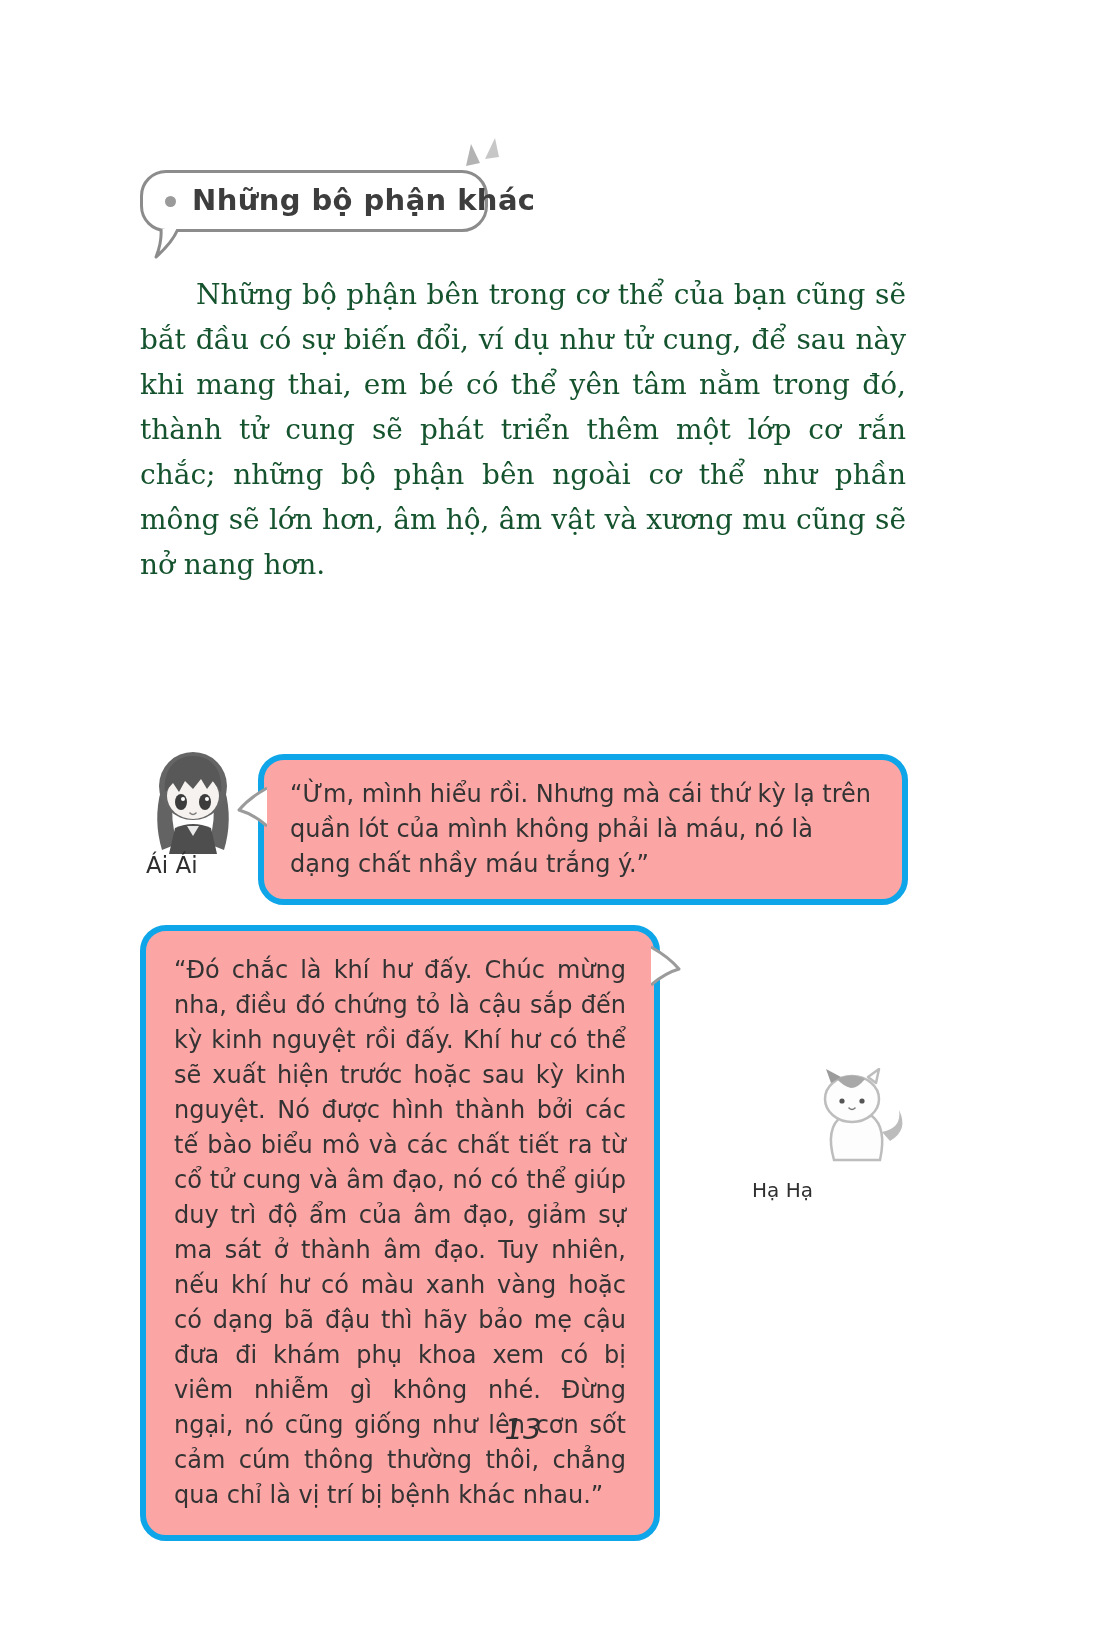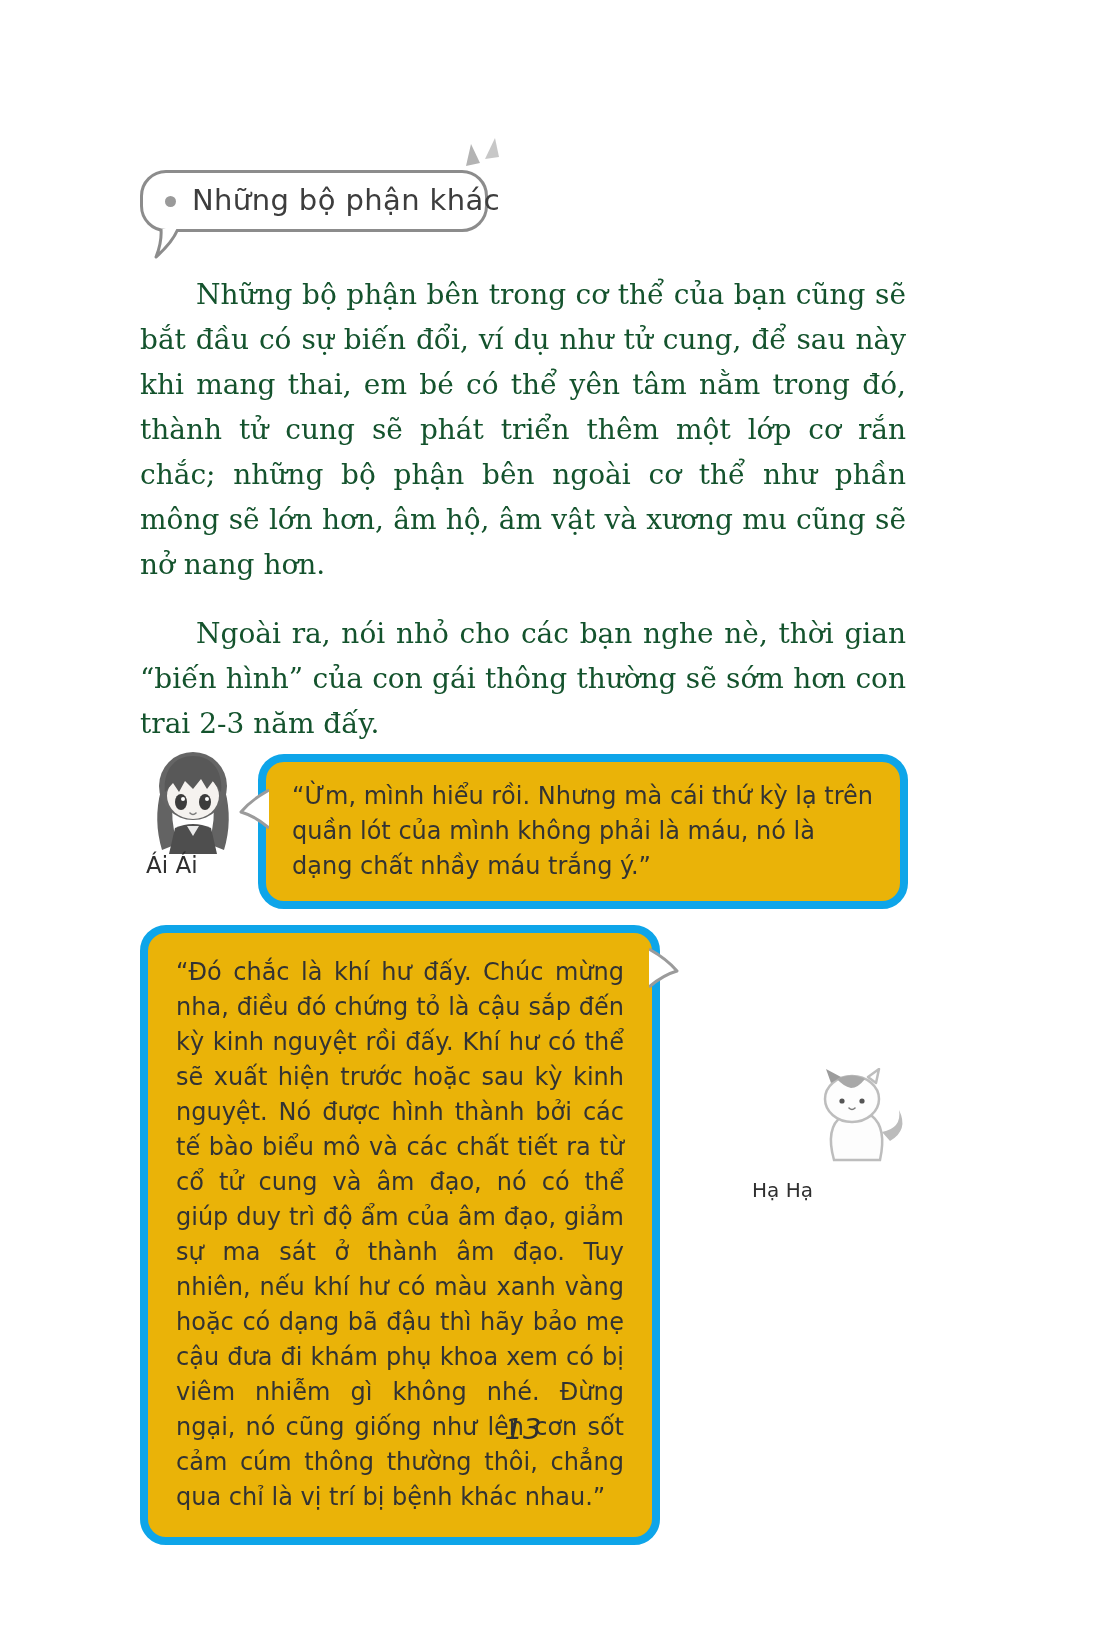--- a/index.html
+++ b/index.html
@@ -24,21 +24,21 @@
     display:flex; align-items:center;
     padding:0 18px 0 22px;
     z-index:2;
   }
   .header-dot {
     width:11px; height:11px; border-radius:50%;
     background:#9a9a9a; margin-right:16px; flex:0 0 auto;
   }
   .header-title {
     font-family:"DejaVu Sans", sans-serif;
-    font-weight:normal;
+    font-weight:bold;
     font-size:29px;
     color:#3d3d3d;
     letter-spacing:0.4px;
     white-space:nowrap;
     padding-bottom:3px;
     text-align:right;
   }
   .header-tail { position:absolute; left:152px; top:229px; z-index:3; }
 
   
@@ -48,22 +48,22 @@
     font-size:28px;
     line-height:45px;
     text-align:justify;
   }
   .body-block p { text-indent:56px; }
   .body-block p + p { margin-top:24px; }
 
   
   .bubble {
     position:absolute;
-    background:#eab308;
-    border:8px solid #0ea5e9;
+    background:#fca5a5;
+    border:6px solid #0ea5e9;
     border-radius:26px;
     font-family:"DejaVu Sans", sans-serif;
     font-size:24px;
     line-height:35px;
     color:#333333;
   }
   .bubble1 {
     left:258px; top:754px;
     width:650px; min-height:132px;
     padding:17px 26px;
@@ -116,21 +116,20 @@
     <span class="header-title">Những bộ phận khác</span>
   </div>
   <div class="header-tail">
     <svg width="30" height="32" viewBox="0 0 30 32">
       <path d="M26 0 Q20 14 4 28 Q10 13 9 0" fill="#ffffff" stroke="#8c8c8c" stroke-width="3" stroke-linejoin="round"></path>
     </svg>
   </div>
 
   <div class="body-block">
     <p>Những bộ phận bên trong cơ thể của bạn cũng sẽ bắt đầu có sự biến đổi, ví dụ như tử cung, để sau này khi mang thai, em bé có thể yên tâm nằm trong đó, thành tử cung sẽ phát triển thêm một lớp cơ rắn chắc; những bộ phận bên ngoài cơ thể như phần mông sẽ lớn hơn, âm hộ, âm vật và xương mu cũng sẽ nở nang hơn.</p>
-    <p>Ngoài ra, nói nhỏ cho các bạn nghe nè, thời gian “biến hình” của con gái thông thường sẽ sớm hơn con trai 2-3 năm đấy.</p>
   </div>
 
   <div class="avatar1">
     <svg width="94" height="106" viewBox="0 0 94 106">
       <path d="M15 42 Q7 72 16 102 L31 96 Q24 70 27 50 Z" fill="#636363"></path>
       <path d="M79 42 Q87 72 78 102 L63 96 Q70 70 67 50 Z" fill="#636363"></path>
       <circle cx="47" cy="38" r="34" fill="#656565"></circle>
       <ellipse cx="47" cy="48" rx="26" ry="23" fill="#f5f2ef"></ellipse>
       <path d="M47 8 C25 8 17 27 19 44 L27 35 L33 44 L39 33 L47 41 L55 31 L61 41 L67 33 L75 44 C77 27 69 8 47 8 Z" fill="#585858"></path>
       <ellipse cx="35" cy="54" rx="6" ry="8" fill="#3c3c3c"></ellipse>

